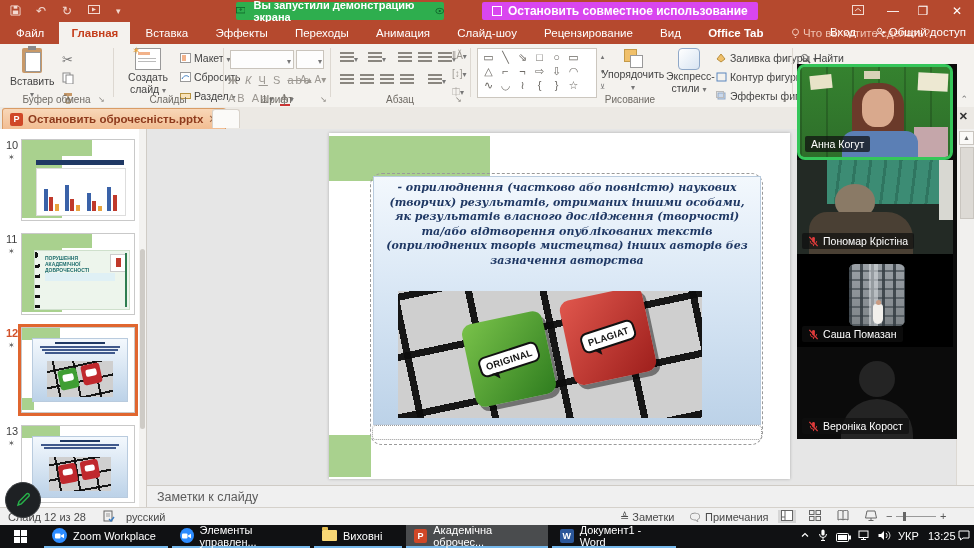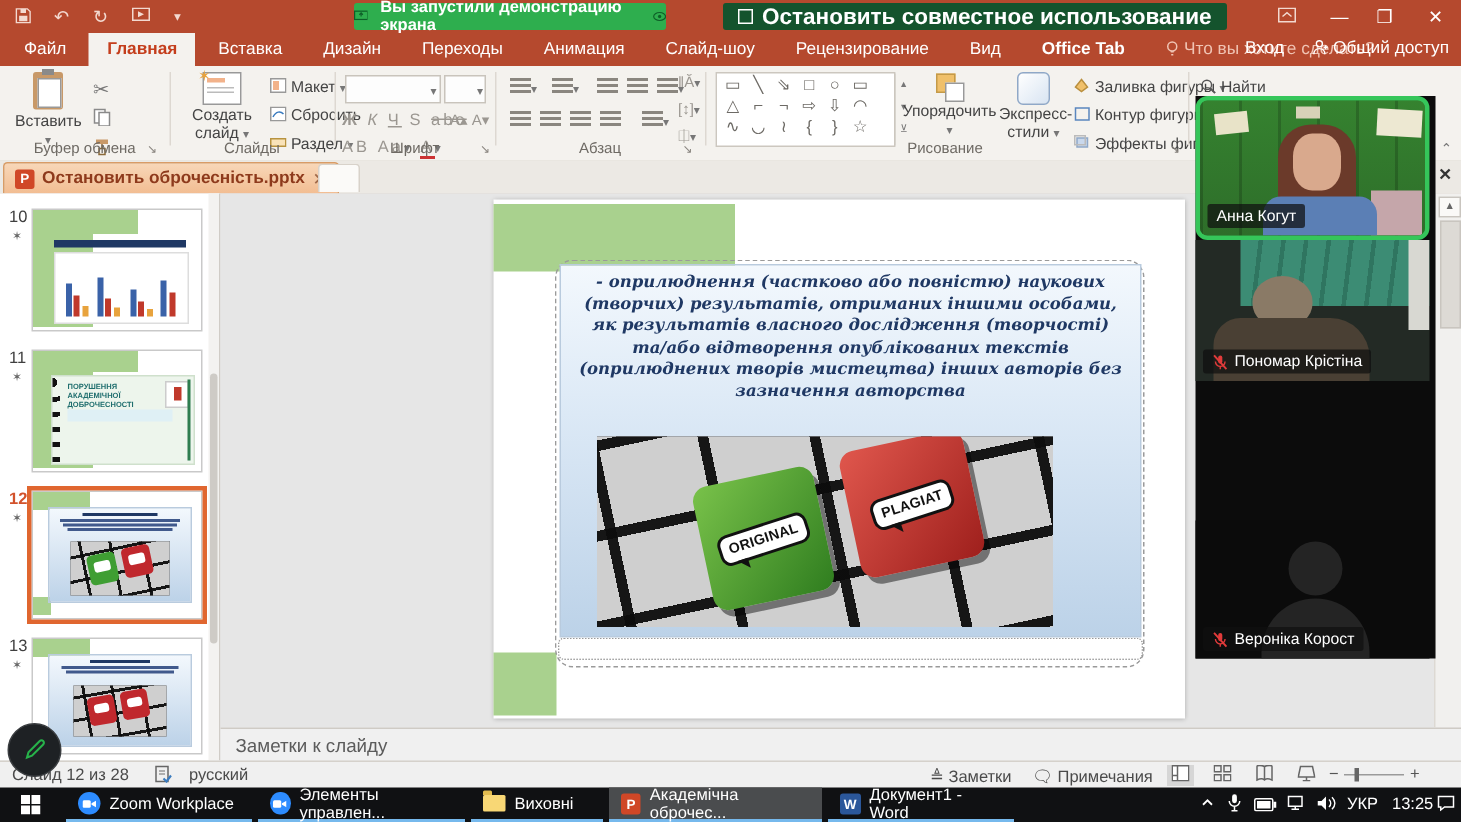--- a/index.html
+++ b/index.html
@@ -5,21 +5,21 @@
   html,body{margin:0;padding:0;background:#222;}
   #screen{position:relative;width:974px;height:548px;overflow:hidden;
     font-family:"Liberation Sans",sans-serif;background:#E6E6E6;
     -webkit-font-smoothing:antialiased;}
   .abs{position:absolute;}
   
   .titlebar{left:0;top:0;width:974px;height:22px;background:#B5492E;color:#fff;}
   .qat-ico{color:#f3d9d0;font-size:12px;line-height:22px;}
   .banner-green{top:2px;height:18px;background:#2EAE4E;border-radius:2px;color:#fff;
     font-size:11px;font-weight:bold;display:flex;align-items:center;justify-content:center;gap:8px;}
-  .banner-red{top:2px;height:18px;background:#14532d;color:#fff;font-size:15px;font-weight:bold;
+  .banner-red{top:2px;height:18px;background:#d946ef;color:#fff;font-size:12px;font-weight:bold;
     display:flex;align-items:center;gap:6px;padding:0 10px;border-radius:2px;}
   .winctl{color:#fff;font-size:12px;line-height:22px;text-align:center;width:30px;}
   
   .tabrow{left:0;top:22px;width:974px;height:22px;background:#B5492E;color:#fff;font-size:11.5px;}
   .rtab{display:inline-block;padding:4px 12px 3px;line-height:15px;}
   .rtab.active{background:#F4F2EE;color:#C43E1C;font-weight:bold;}
   
   .ribbon{left:0;top:44px;width:974px;height:63px;background:#F4F2EE;border-bottom:1px solid #D8D2CA;
     color:#444;font-size:10.5px;}
   .rsep{position:absolute;top:4px;bottom:10px;width:1px;background:#DDD8D1;}
@@ -144,21 +144,21 @@
     </span>
     <span class="abs winctl" style="left:878px">—</span>
     <span class="abs winctl" style="left:908px">❐</span>
     <span class="abs winctl" style="left:942px">✕</span>
   </div>
 
   <div class="abs tabrow">
     <span class="rtab" style="margin-left:4px">Файл</span>
     <span class="rtab active">Главная</span>
     <span class="rtab">Вставка</span>
-    <span class="rtab">Дизайн</span>
+    <span class="rtab">Эффекты</span>
     <span class="rtab">Переходы</span>
     <span class="rtab">Анимация</span>
     <span class="rtab">Слайд-шоу</span>
     <span class="rtab">Рецензирование</span>
     <span class="rtab">Вид</span>
     <span class="rtab" style="font-weight:bold">Office Tab</span>
     <span class="rtab" style="color:#F0C4B4">
       <svg width="9" height="11" viewBox="0 0 9 11" style="vertical-align:-2px">
           <circle cx="4.5" cy="4" r="3" fill="none" stroke="#F0C4B4"></circle>
           <path d="M3.5 7.5h2M3.8 9.5h1.4" stroke="#F0C4B4"></path>
@@ -621,20 +621,37 @@
         <svg width="11" height="11" viewBox="0 0 12 12">
             <rect x="4.5" y="1" width="3" height="6" rx="1.5" fill="#E23B3B"></rect>
             <path d="M2.5 5.5a3.5 3.5 0 0 0 7 0" stroke="#E23B3B" fill="none"></path>
             <line x1="6" y1="9" x2="6" y2="11" stroke="#E23B3B"></line>
             <line x1="1.5" y1="1" x2="10.5" y2="11" stroke="#E23B3B" stroke-width="1.4"></line>
           </svg>
         <span>Пономар Крістіна</span>
       </div>
     </div>
 
+    <div class="ztile" style="top:190px;height:93px;background:#000">
+      <div style="position:absolute;left:52px;top:10px;width:56px;height:62px;border-radius:6px;overflow:hidden;background:linear-gradient(180deg,#9AA0A6,#7E8488)">
+        <div style="position:absolute;inset:0;background-image:repeating-linear-gradient(90deg,rgba(52,60,66,.85) 0 3px,transparent 3px 11px),repeating-linear-gradient(0deg,rgba(70,78,84,.7) 0 2px,transparent 2px 9px)"></div>
+        <div style="position:absolute;left:20px;top:0;width:9px;height:100%;background:rgba(220,224,228,.55)"></div>
+        <div style="position:absolute;left:24px;bottom:2px;width:10px;height:20px;background:#F2F0EC;border-radius:3px 3px 5px 5px"></div>
+        <div style="position:absolute;left:27px;bottom:21px;width:5px;height:5px;border-radius:50%;background:#C99B82"></div>
+      </div>
+      <div class="nameplate">
+        <svg width="11" height="11" viewBox="0 0 12 12">
+            <rect x="4.5" y="1" width="3" height="6" rx="1.5" fill="#E23B3B"></rect>
+            <path d="M2.5 5.5a3.5 3.5 0 0 0 7 0" stroke="#E23B3B" fill="none"></path>
+            <line x1="6" y1="9" x2="6" y2="11" stroke="#E23B3B"></line>
+            <line x1="1.5" y1="1" x2="10.5" y2="11" stroke="#E23B3B" stroke-width="1.4"></line>
+          </svg>
+        <span>Саша Помазан</span>
+      </div>
+    </div>
 
     <div class="ztile" style="top:283px;height:92px;background:#0B0B0B">
       <div style="position:absolute;left:62px;top:14px;width:36px;height:36px;border-radius:50%;background:#242424"></div>
       <div style="position:absolute;left:44px;top:52px;width:72px;height:40px;border-radius:36px 36px 0 0;background:#242424"></div>
       <div class="nameplate">
         <svg width="11" height="11" viewBox="0 0 12 12">
             <rect x="4.5" y="1" width="3" height="6" rx="1.5" fill="#E23B3B"></rect>
             <path d="M2.5 5.5a3.5 3.5 0 0 0 7 0" stroke="#E23B3B" fill="none"></path>
             <line x1="6" y1="9" x2="6" y2="11" stroke="#E23B3B"></line>
             <line x1="1.5" y1="1" x2="10.5" y2="11" stroke="#E23B3B" stroke-width="1.4"></line>

